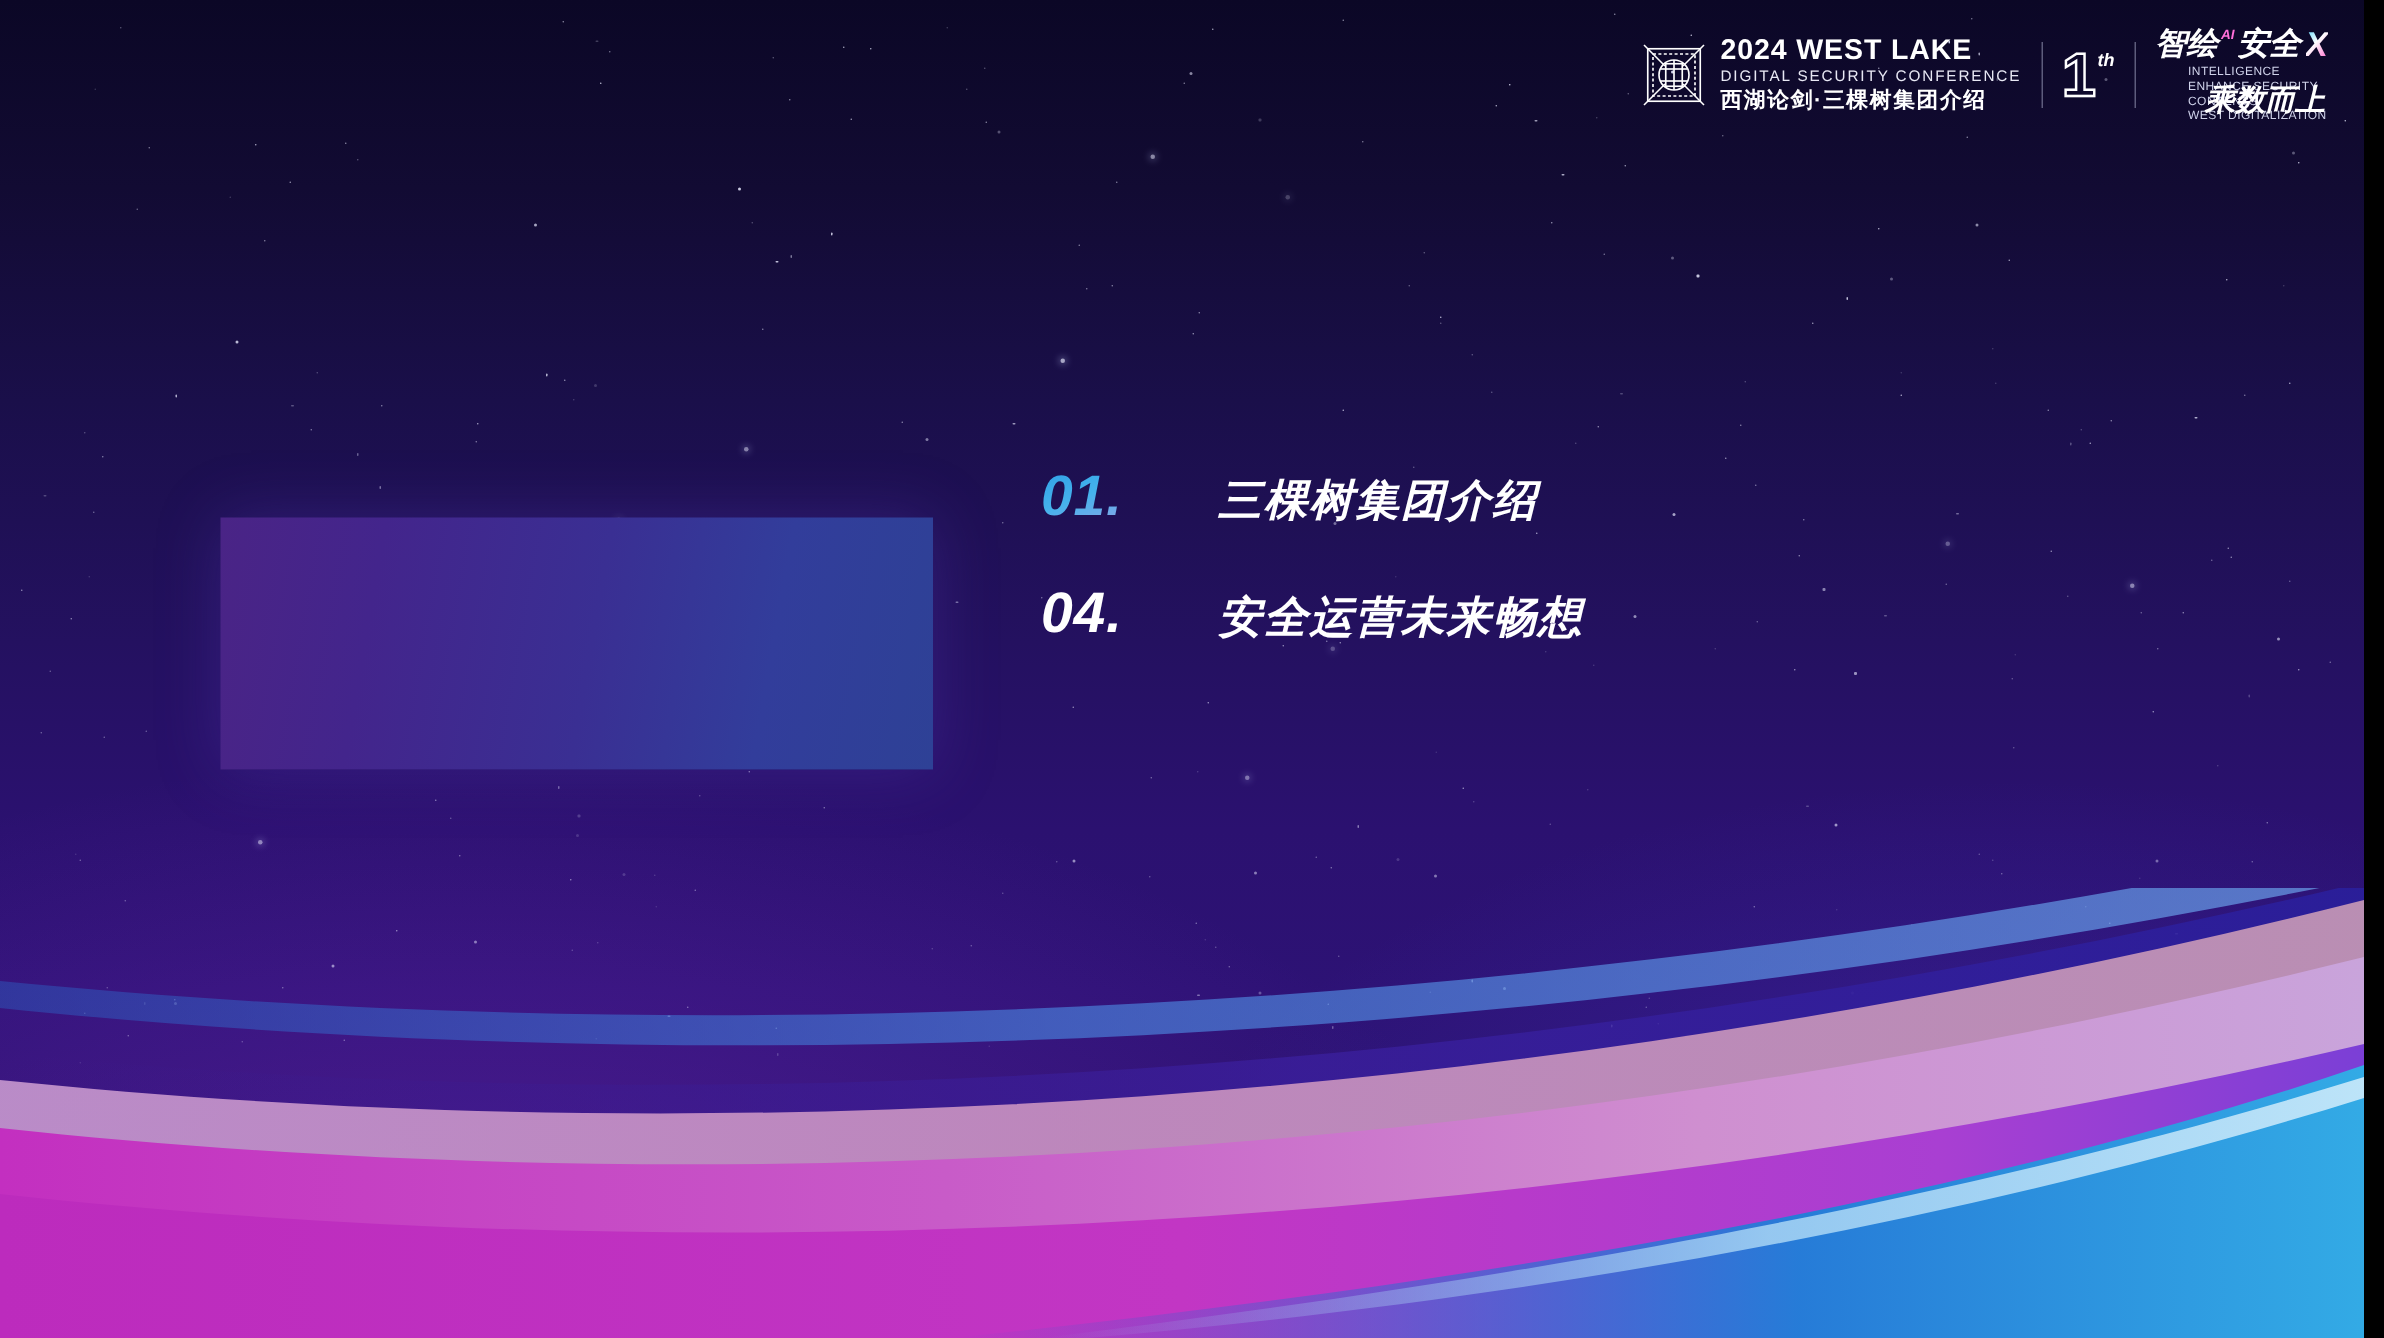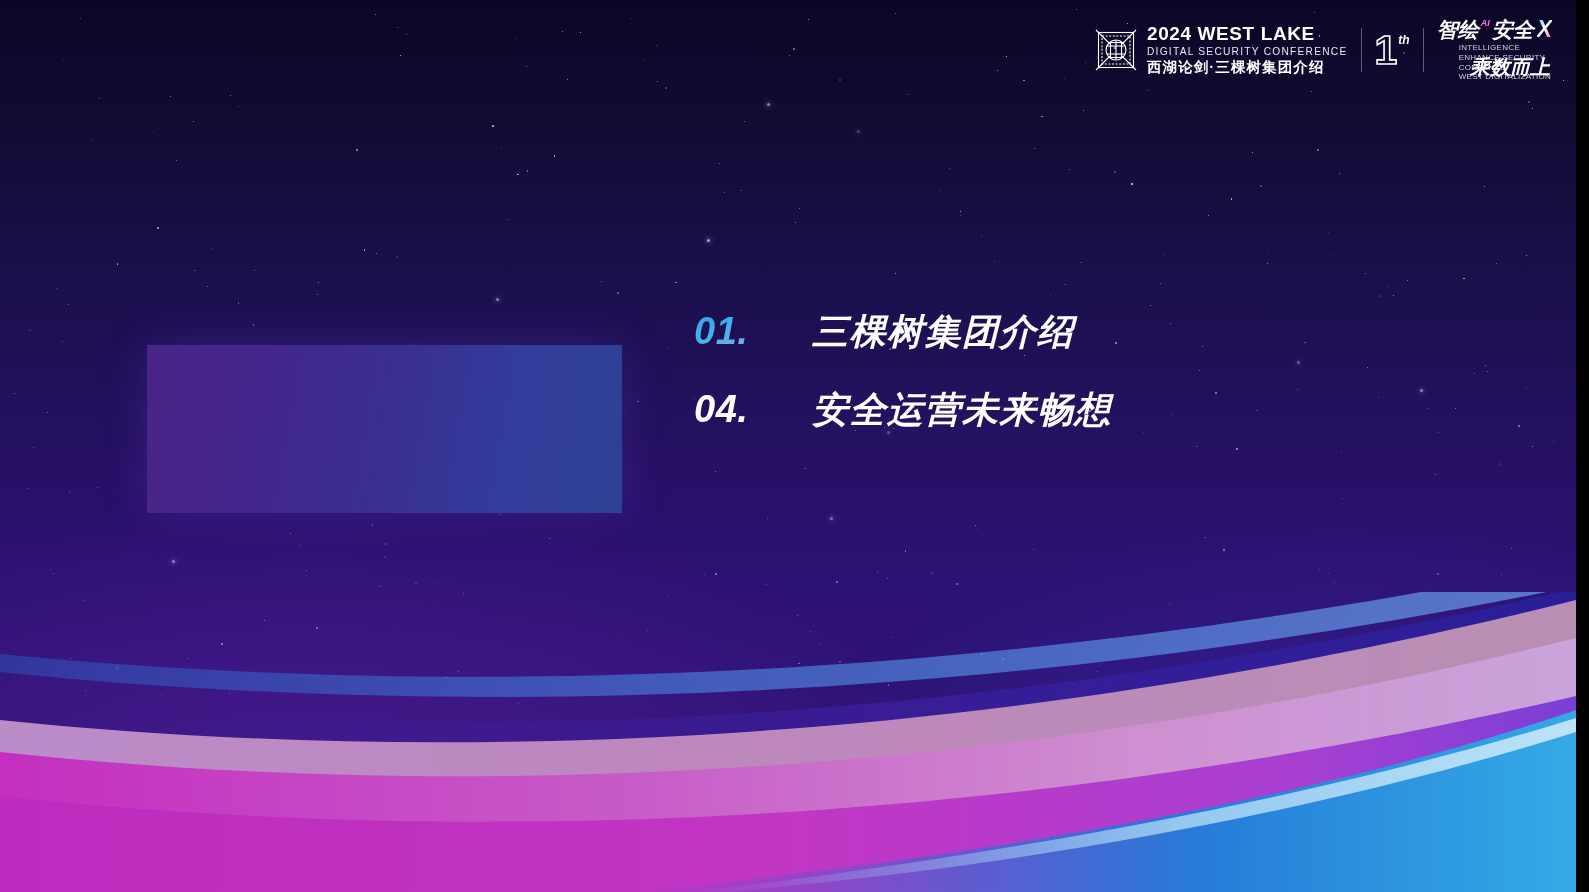--- a/index.html
+++ b/index.html
@@ -236,21 +236,21 @@
     color: #ffffff;
     line-height: 1.05;
   }
   .toc-item:first-child .toc-num {
     background: linear-gradient(160deg, #2f9fe6 0%, #45b2ec 35%, #8fa5e6 72%, #b9a9e8 100%);
     -webkit-background-clip: text;
     background-clip: text;
     color: transparent;
   }
   .toc-label {
-    font-size: 36px;
+    font-size: 29px;
     font-weight: 700;
     color: #ffffff;
     letter-spacing: 1.5px;
     line-height: 1.05;
     white-space: nowrap;
     text-align: right;
   }
 </style>
 </head>
 <body>

